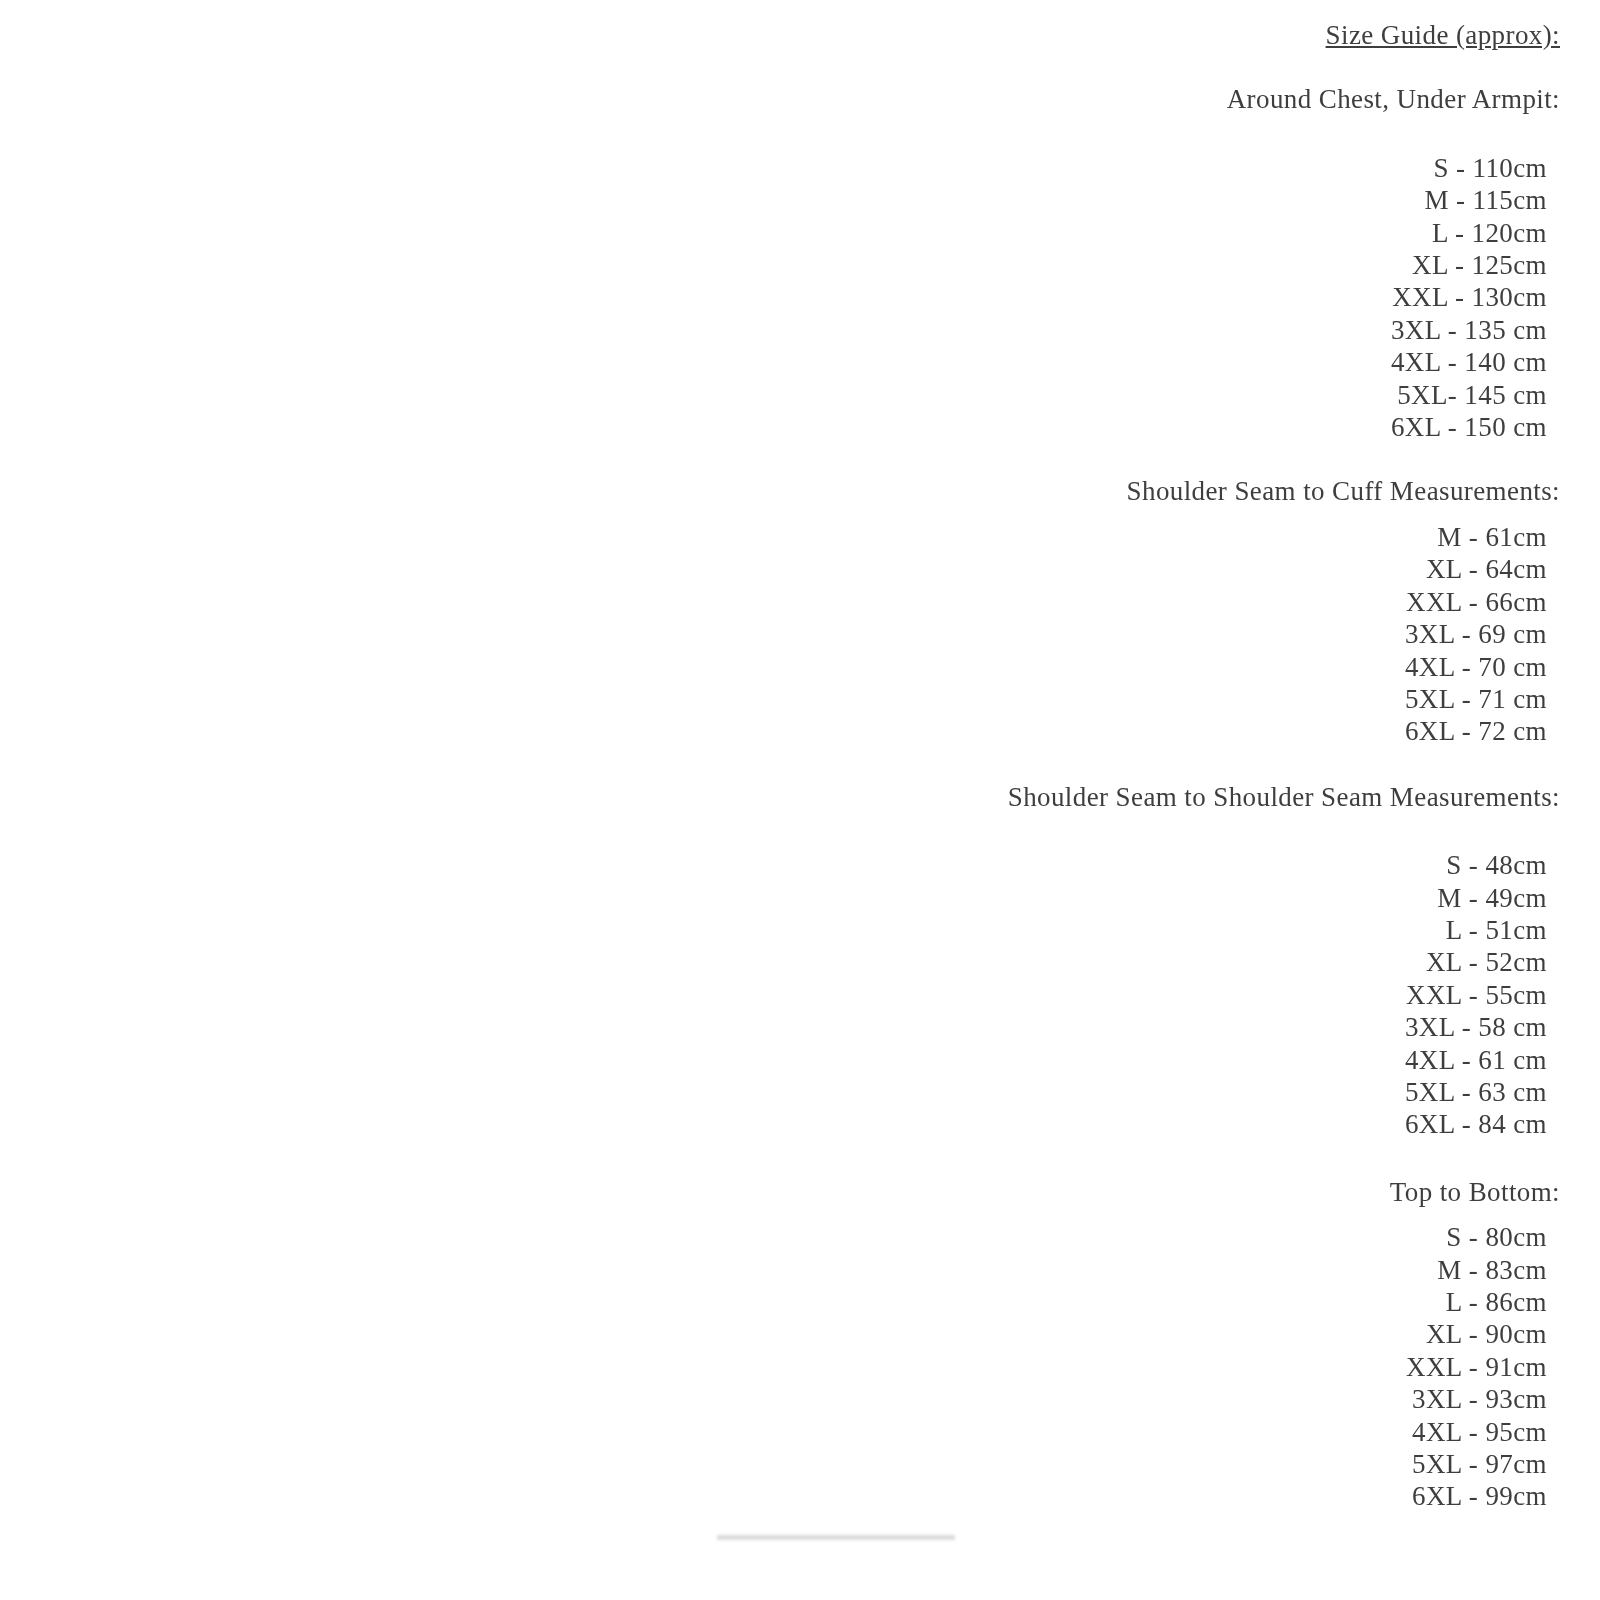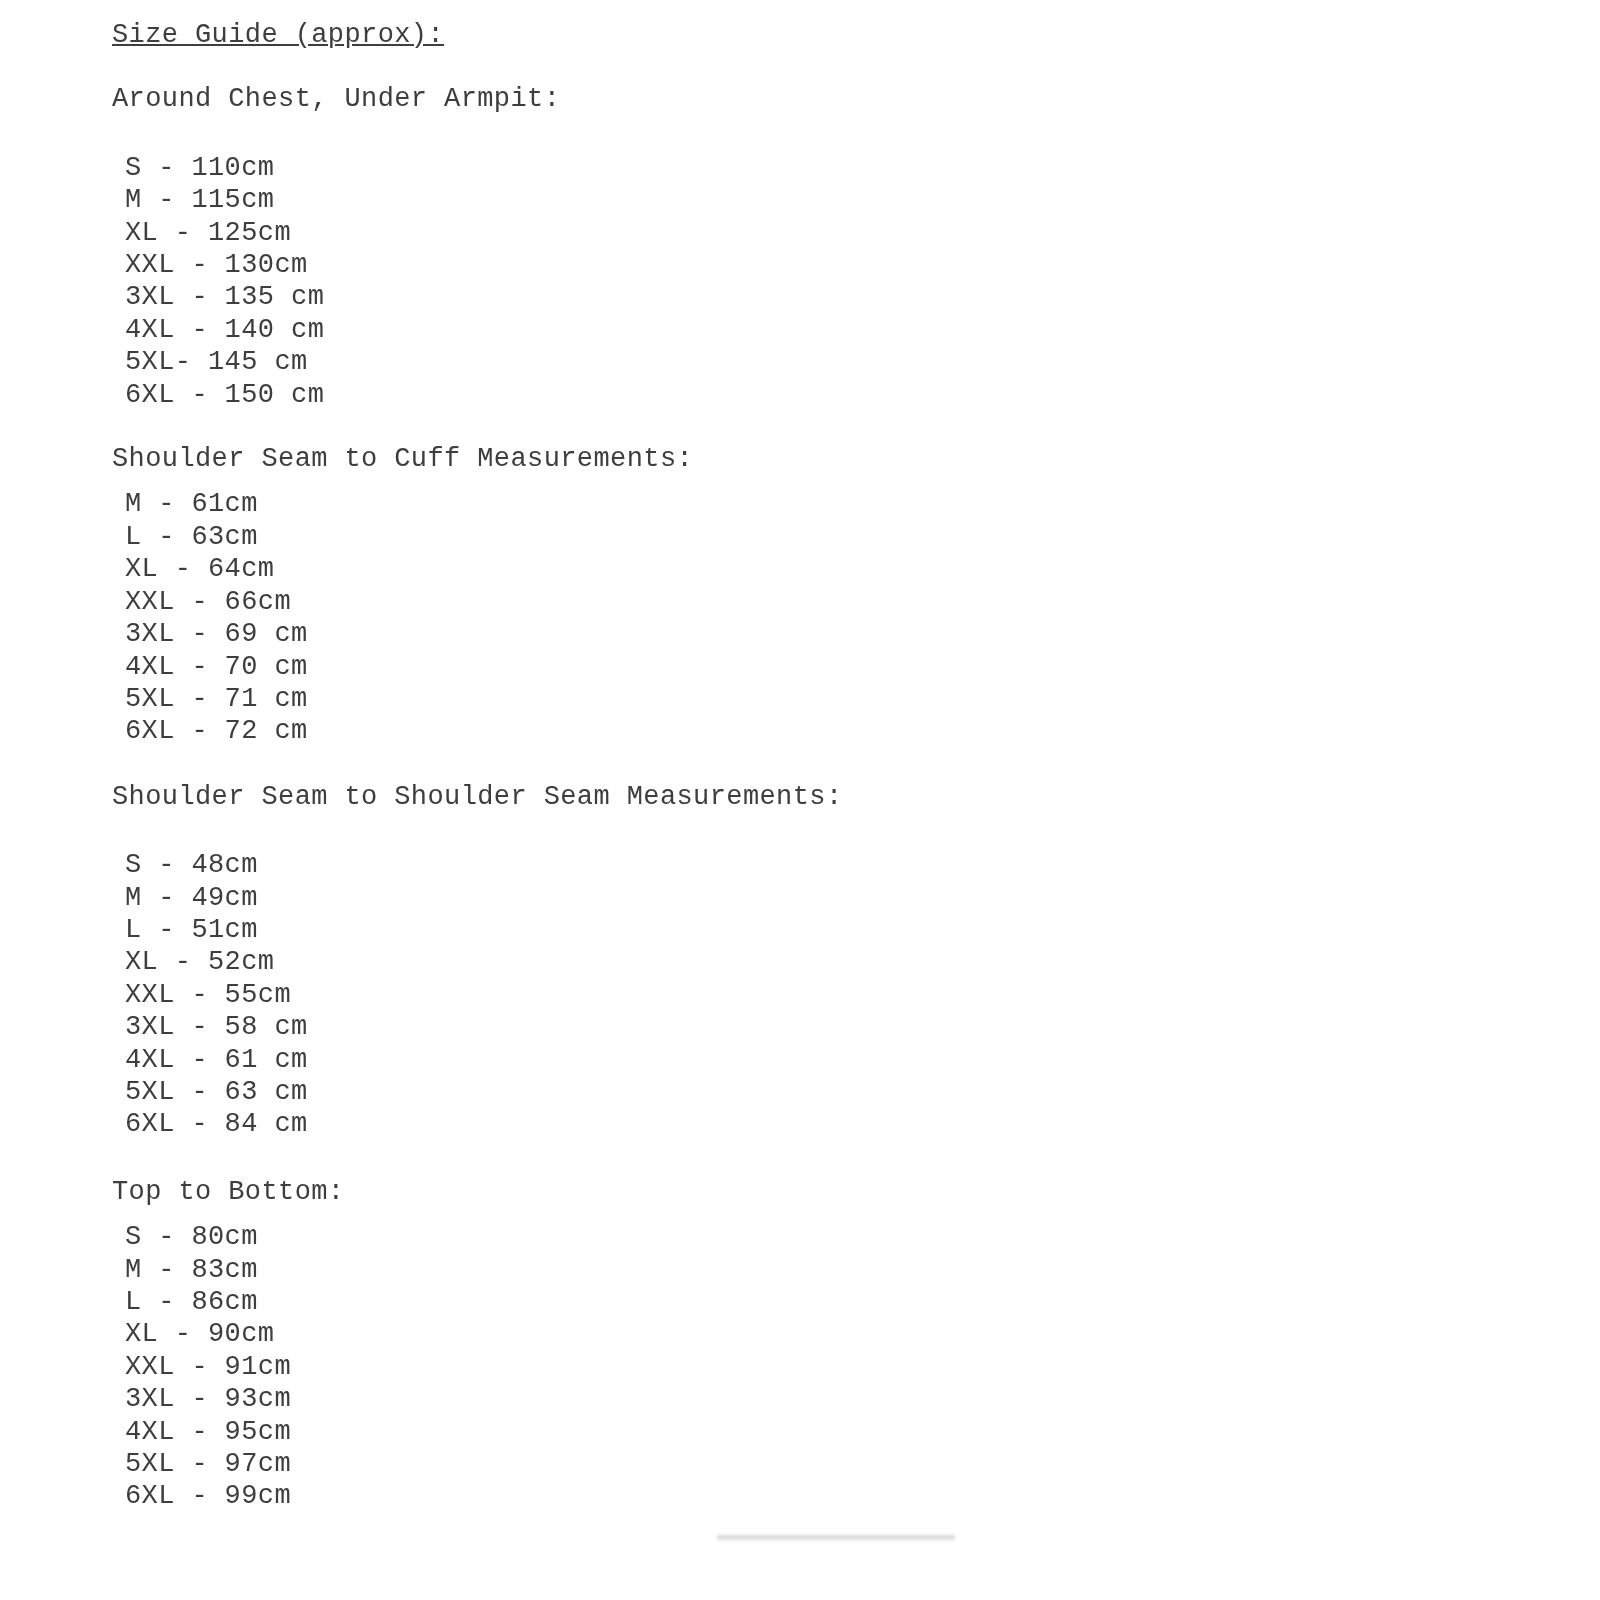--- a/index.html
+++ b/index.html
@@ -9,22 +9,22 @@
   }
   body {
     width: 1600px;
     height: 1600px;
     overflow: hidden;
   }
   .content {
     box-sizing: border-box;
     width: 1560px;
     padding: 19px 0 0 112px; 
-    text-align: left;
-    font-family: Liberation Mono, monospace;
+    text-align: right;
+    font-family: Liberation Serif, serif;
     font-size: 27px;
     line-height: 32.4px;
     letter-spacing: 0.4px;
     color: #3e3e3e;
   }
   .page-title {
     text-decoration: underline;
     margin: 0 0 32px 0;
   }
   .heading { margin: 0; }
@@ -56,34 +56,34 @@
 
 <div class="content" style="color: rgb(62, 62, 62);">
 
   <div class="page-title">Size Guide (approx):</div>
 
   <div class="section sec-0">
     <div class="heading">Around Chest, Under Armpit:</div>
     <div class="size-list">
         <div class="size-item">S - 110cm</div>
         <div class="size-item">M - 115cm</div>
+        <div class="size-item">L - 120cm</div>
         <div class="size-item">XL - 125cm</div>
         <div class="size-item">XXL - 130cm</div>
         <div class="size-item">3XL - 135 cm</div>
         <div class="size-item">4XL - 140 cm</div>
         <div class="size-item">5XL- 145 cm</div>
         <div class="size-item">6XL - 150 cm</div>
       </div>
   </div>
 
   <div class="section sec-1">
     <div class="heading">Shoulder Seam to Cuff Measurements:</div>
     <div class="size-list">
         <div class="size-item">M - 61cm</div>
-        <div class="size-item">L - 63cm</div>
         <div class="size-item">XL - 64cm</div>
         <div class="size-item">XXL - 66cm</div>
         <div class="size-item">3XL - 69 cm</div>
         <div class="size-item">4XL - 70 cm</div>
         <div class="size-item">5XL - 71 cm</div>
         <div class="size-item">6XL - 72 cm</div>
       </div>
   </div>
 
   <div class="section sec-2">

